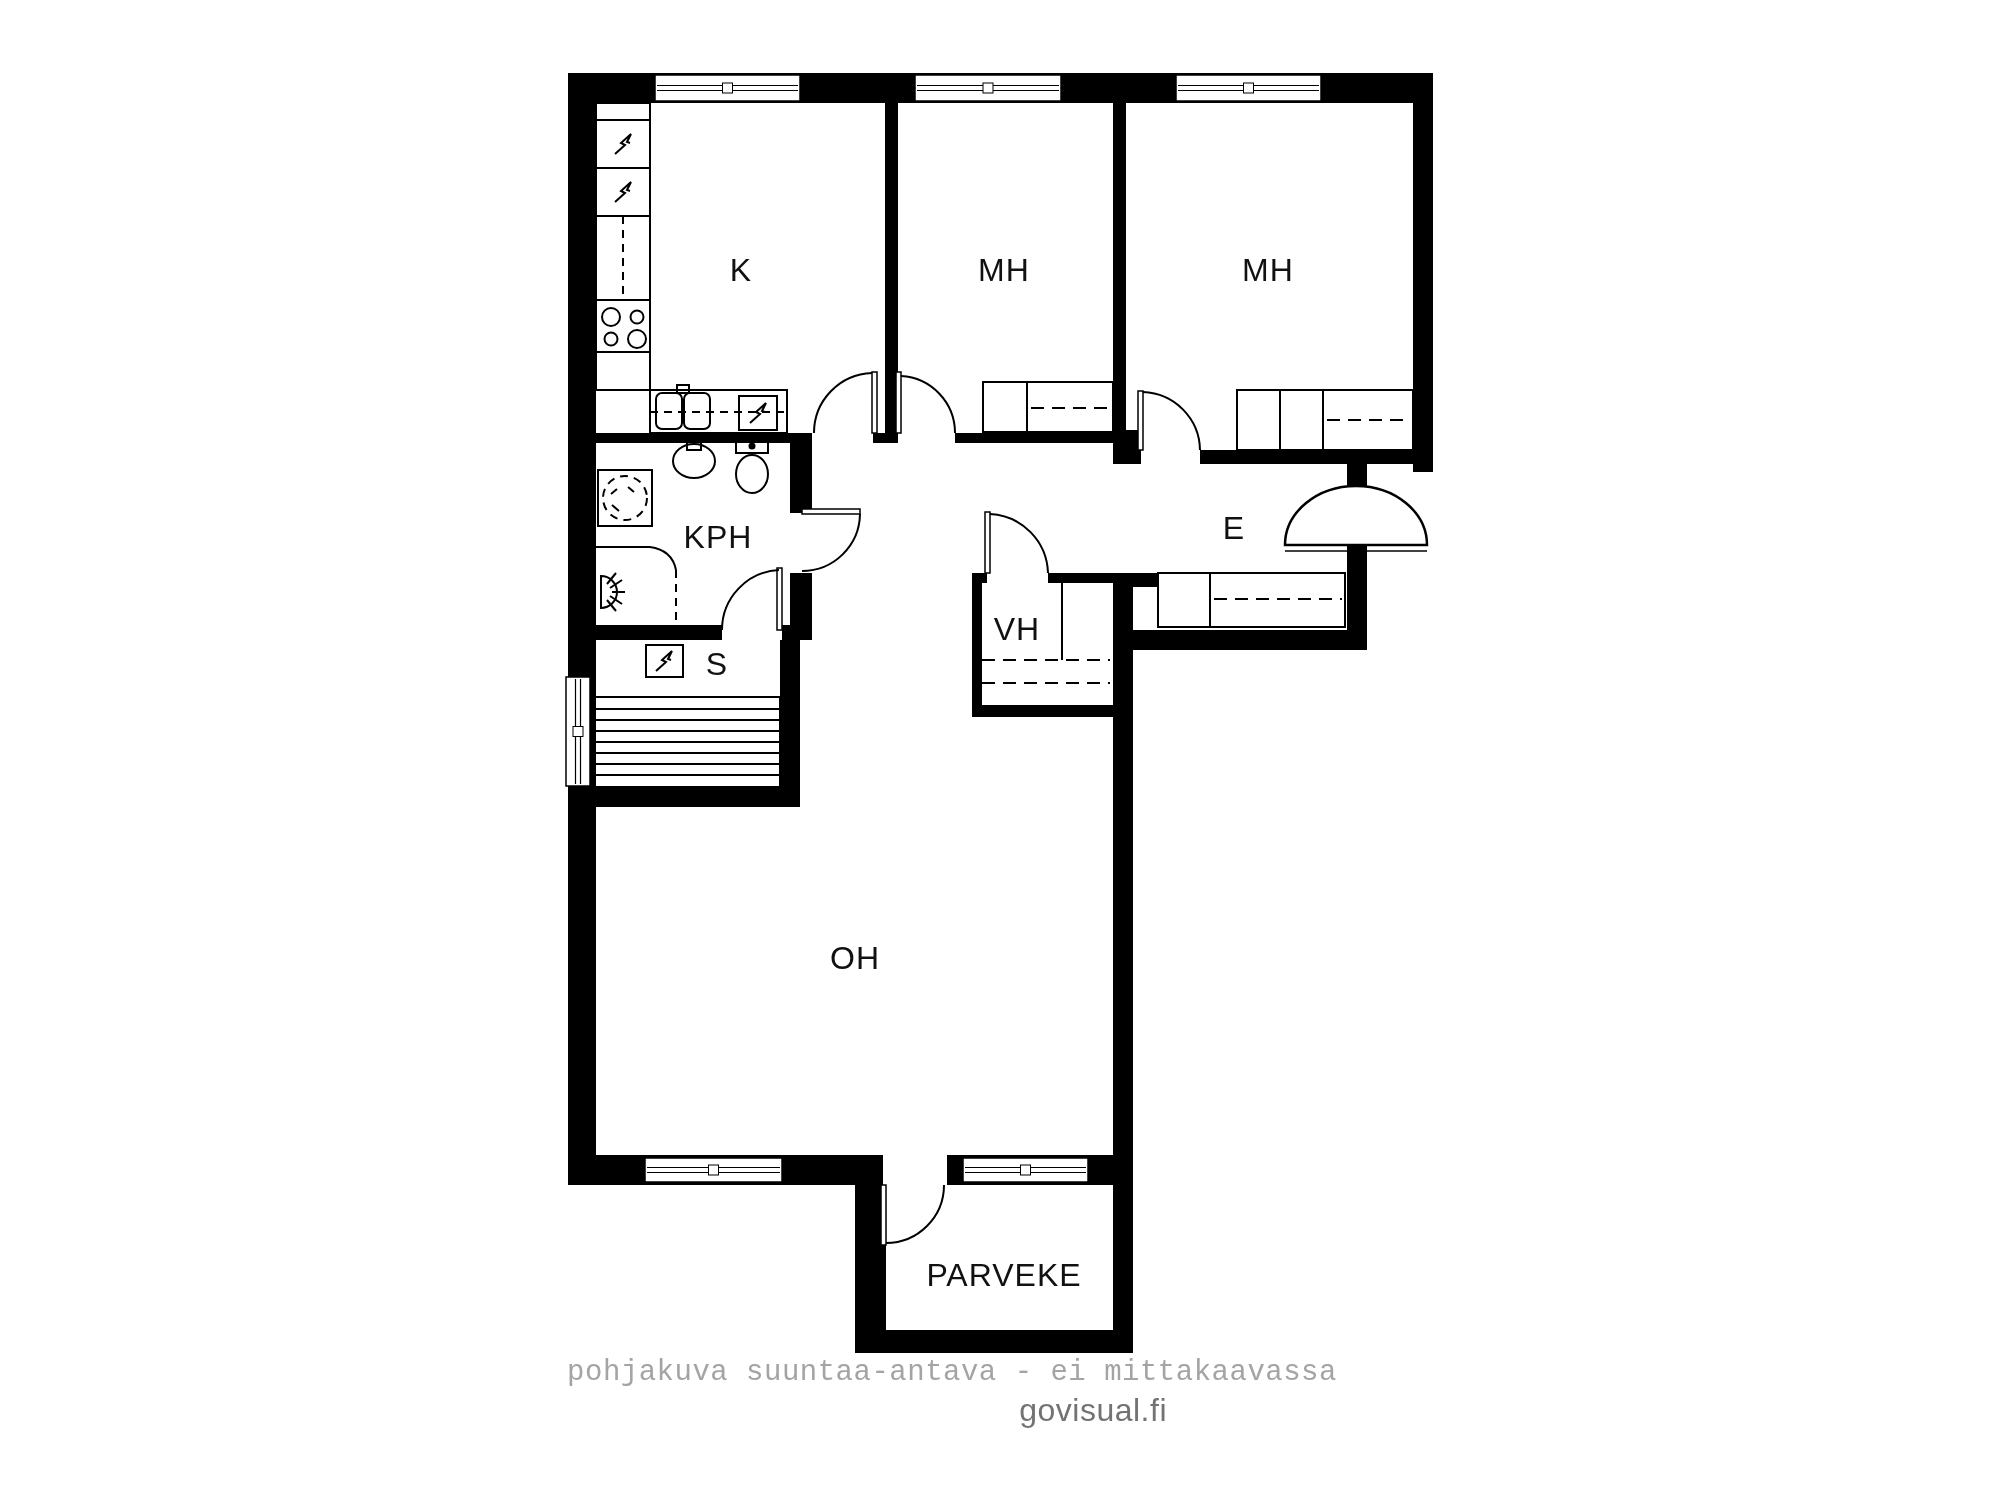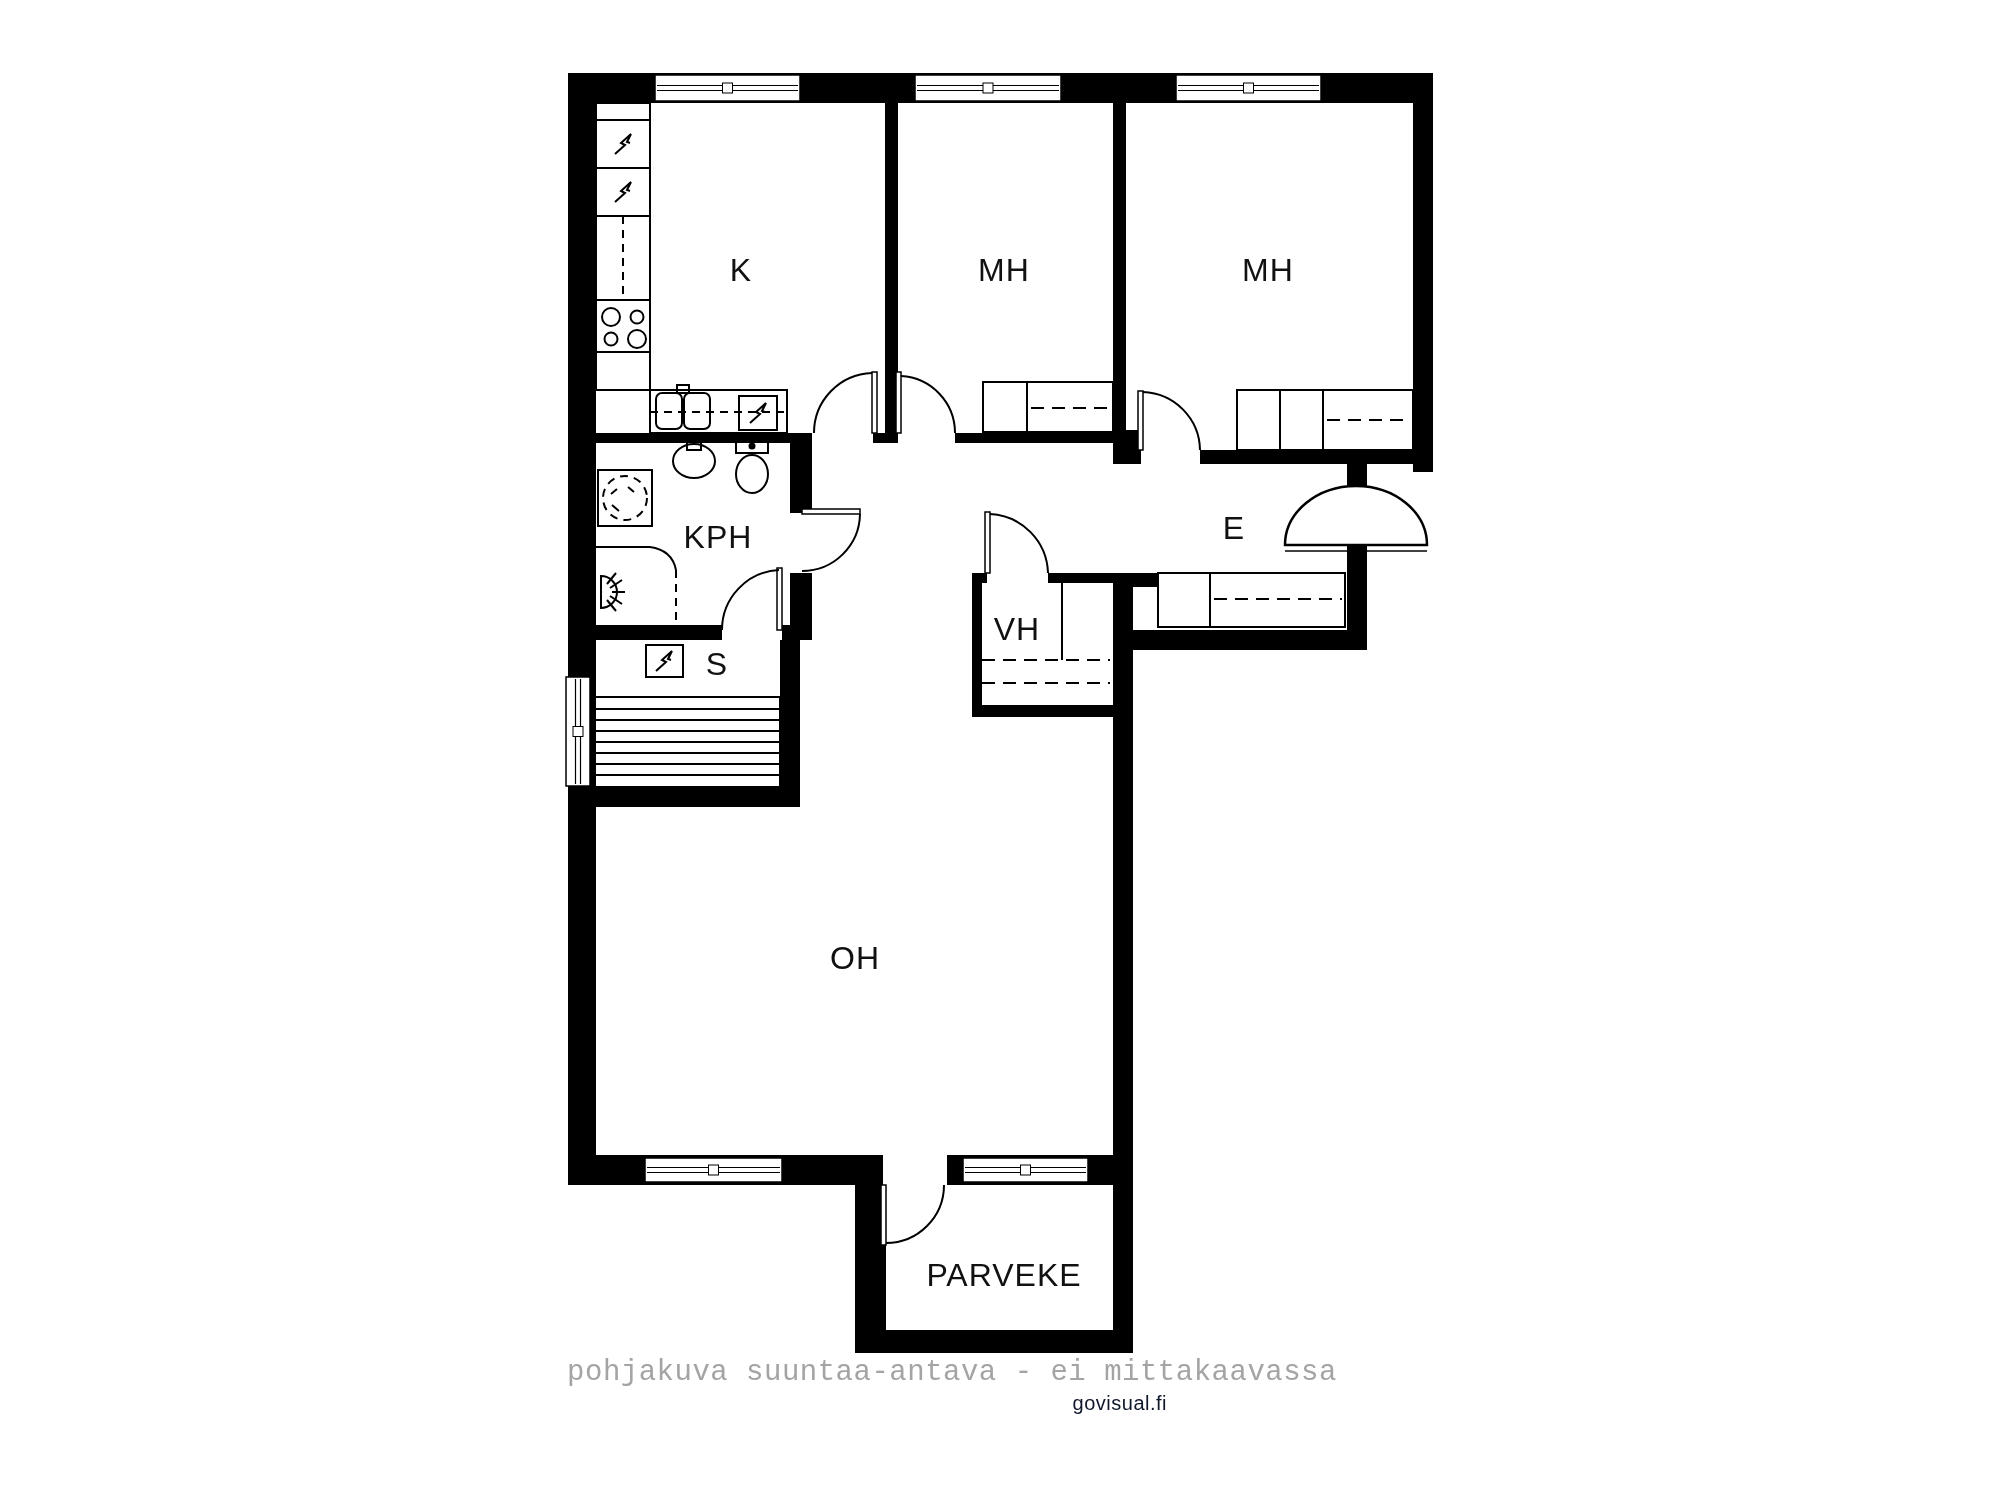--- a/index.html
+++ b/index.html
@@ -3,21 +3,21 @@
 <meta charset="utf-8">
 <style>
   html,body{margin:0;padding:0;background:#ffffff;}
   body{width:2000px;height:1500px;position:relative;overflow:hidden;
        font-family:"Liberation Sans", sans-serif;}
   #stage{position:absolute;left:0;top:0;width:2000px;height:1500px;}
   svg{position:absolute;left:0;top:0;}
   .wm1{position:absolute;left:552px;top:1356px;width:800px;text-align:center;
        font-size:29px;letter-spacing:0.5px;color:#a4a4a4;font-family:Liberation Mono, monospace;}
   .wm2{position:absolute;left:867px;top:1392px;width:300px;text-align:right;
-       font-size:20px;letter-spacing:0.5px;color:#0f172a;}
+       font-size:32px;letter-spacing:0.5px;color:#737373;}
 </style>
 </head>
 <body>
 
 <div id="stage">
   <svg id="plan-svg" width="2000" height="1500" viewBox="0 0 2000 1500">
       <rect x="568" y="73" width="865" height="30" fill="#000000"></rect>
       <rect x="568" y="73" width="28" height="1112" fill="#000000"></rect>
       <rect x="1413" y="73" width="20" height="399" fill="#000000"></rect>
       <rect x="885" y="103" width="13" height="340" fill="#000000"></rect>

